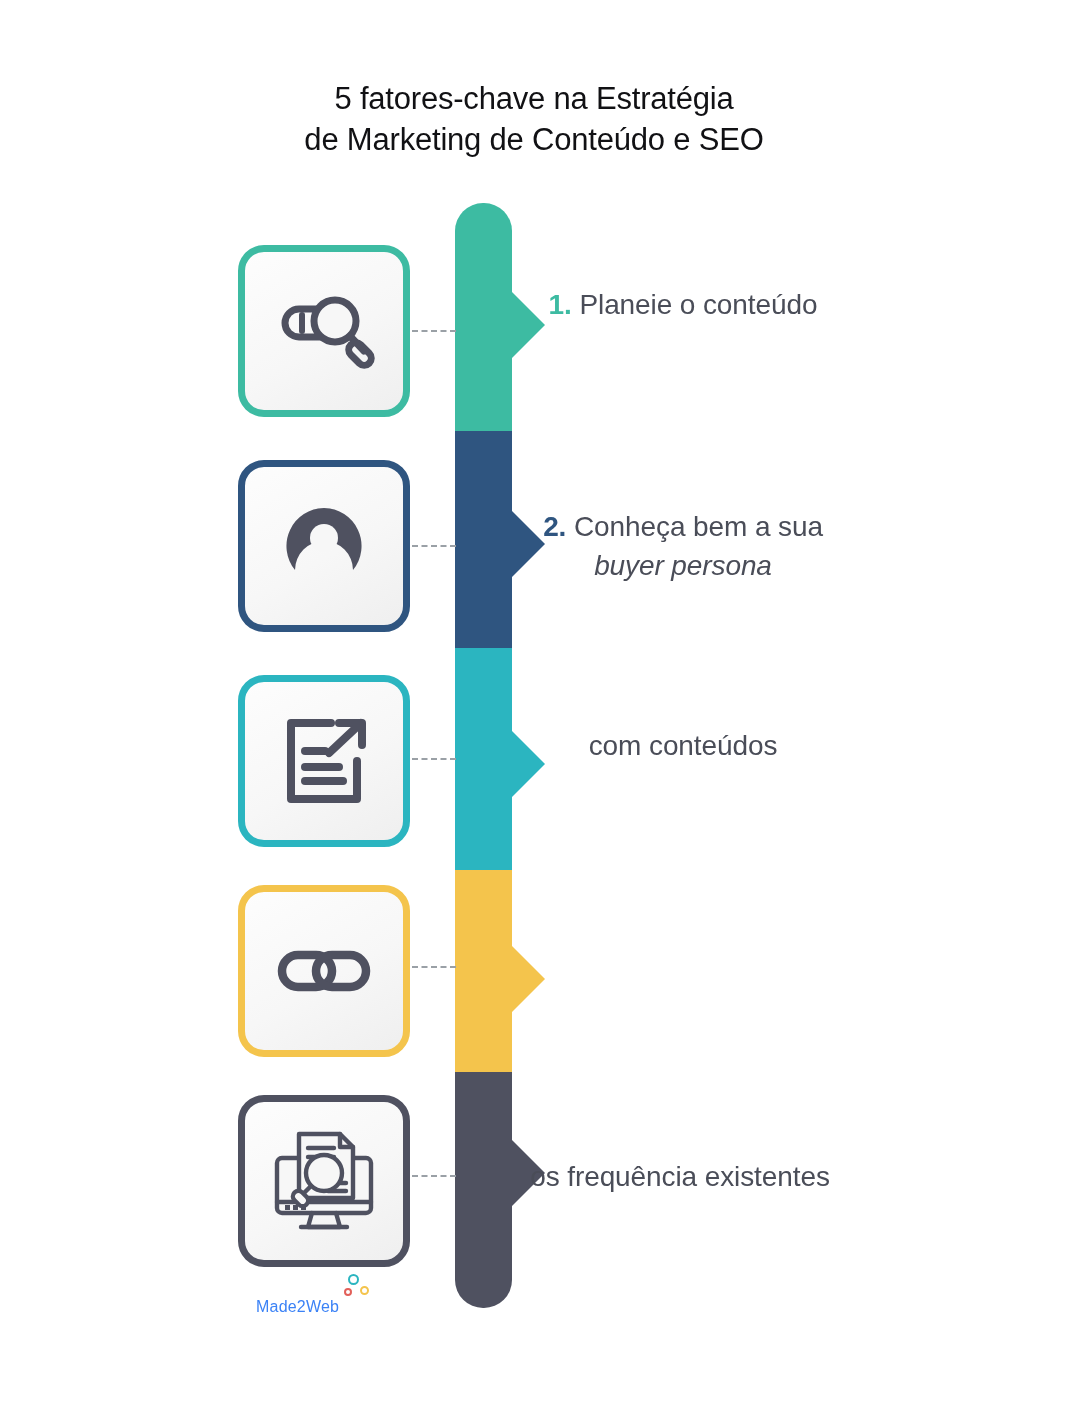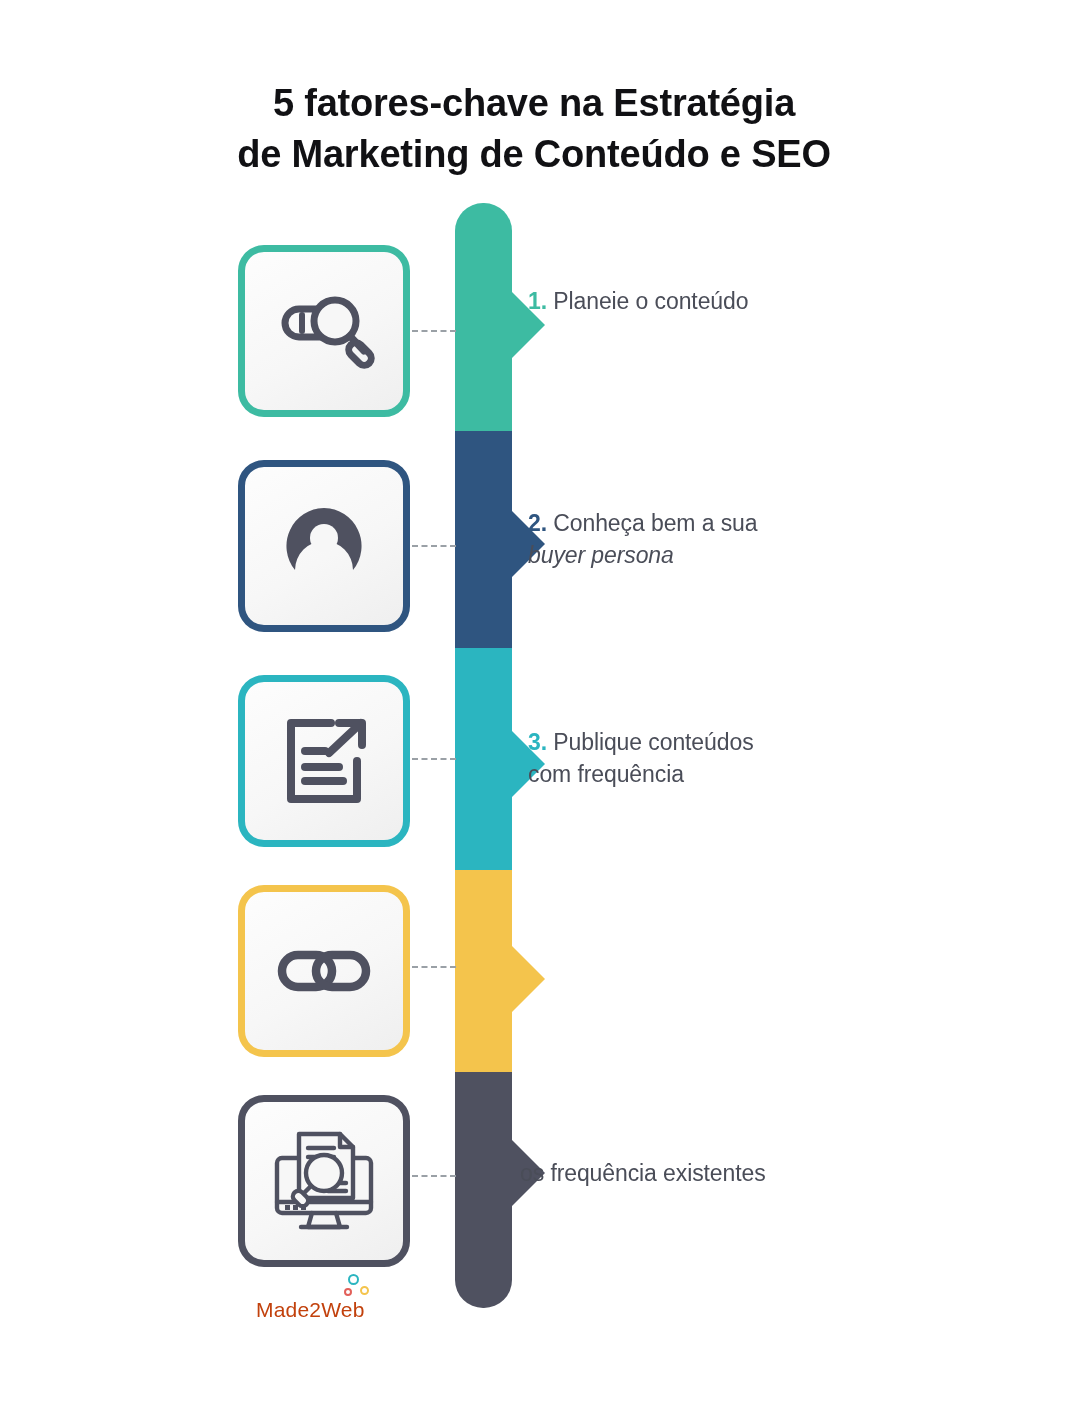--- a/index.html
+++ b/index.html
@@ -8,21 +8,21 @@
     background:#ffffff;
     font-family:"Liberation Sans", sans-serif;
     overflow:hidden;
   }
   .canvas { position:relative; width:1068px; height:1409px; background:#fff; }
 
   
   .title {
     position:absolute; left:0; top:78px; width:1068px;
     text-align:center; color:#111114;
-    font-size:38px; font-weight:bold; line-height:1.33;
+    font-size:31px; font-weight:normal; line-height:1.33;
     letter-spacing:-0.2px;
   }
   .title .tline { display:block; }
 
   
   .bar { position:absolute; left:455px; top:203px; width:57px; height:1105px; }
   .seg {
     position:absolute; left:0; width:57px;
   }
   .seg .body { position:absolute; left:0; top:0; width:57px; height:100%; }
@@ -53,31 +53,32 @@
   
   .dash {
     position:absolute; height:0;
     border-top:2px dashed #9aa0a6;
   }
 
   
   .steptext {
     position:absolute;
     color:#4a4d58;
-    font-size:23px; line-height:1.38;
+    font-size:28px; line-height:1.38;
+    text-align:center;
     letter-spacing:-0.1px;
   }
   .steptext .num { font-weight:bold; }
   .steptext em { font-style:italic; }
 
   
   .logo { position:absolute; left:256px; top:1272px; width:150px; height:62px; }
   .logo .word {
     position:absolute; left:0; top:26px;
-    font-size:21px; color:#c2410c; letter-spacing:0.2px;
+    font-size:16px; color:#3b82f6; letter-spacing:0.2px;
     font-family:"Liberation Sans", sans-serif;
   }
   .logo .dot { position:absolute; border-radius:50%; }
 </style>
 </head>
 <body>
 
 <div class="canvas">
 
   <div class="title">
@@ -211,25 +212,21 @@
     <div>
       <span class="num" style="color:#2F5580;">2.</span>
       <span>Conheça bem a sua</span>
     </div>
     <div>
       <em>buyer persona</em>
     </div>
   </div>
 
   <div class="steptext" style="left:528px;top:727px;width:310px;">
-    <div>
-      <span class="num" style="color:#2BB5C0;">3.</span>
-      <span>Publique conteúdos</span>
-    </div>
-    <div>com frequência</div>
+    <div>com conteúdos</div>
   </div>
 
 
   <div class="steptext" style="left:520px;top:1158px;width:320px;">
     <div>os frequência existentes</div>
   </div>
 
   <div class="logo">
     <div class="dot" style="left:92px;top:2px;width:11px;height:11px;border:2.5px solid #2BB5C0;"></div>
     <div class="dot" style="left:88px;top:16px;width:8px;height:8px;border:2px solid #E2605A;"></div>

